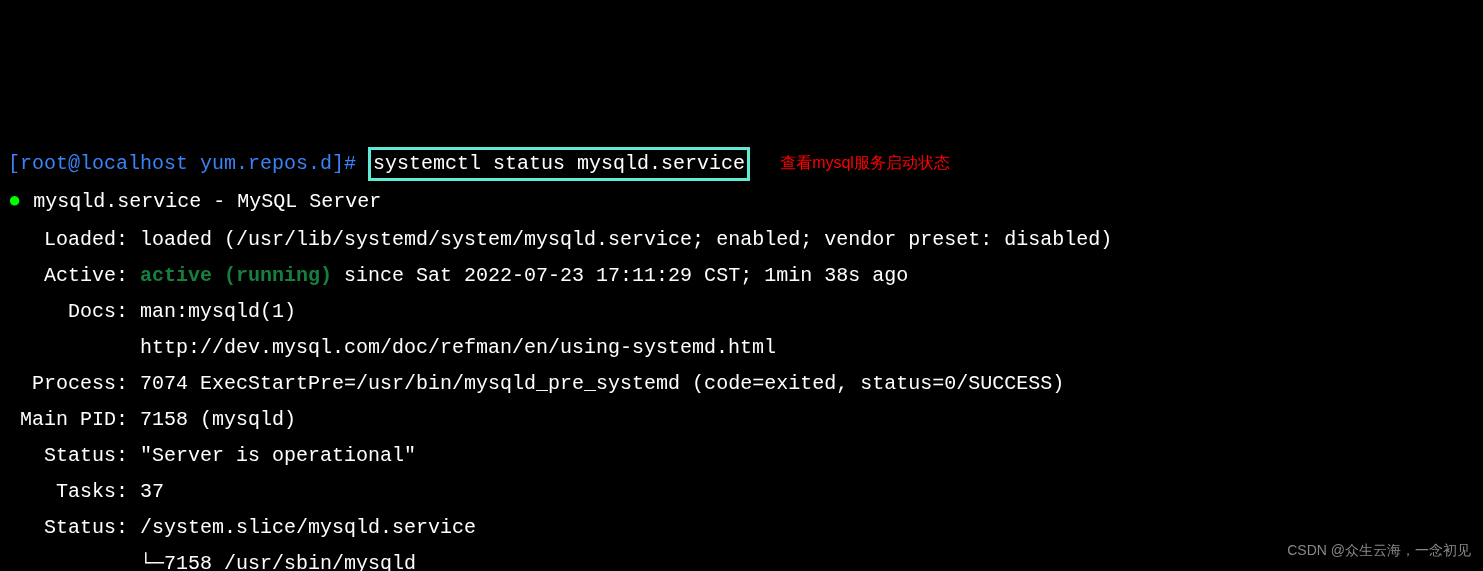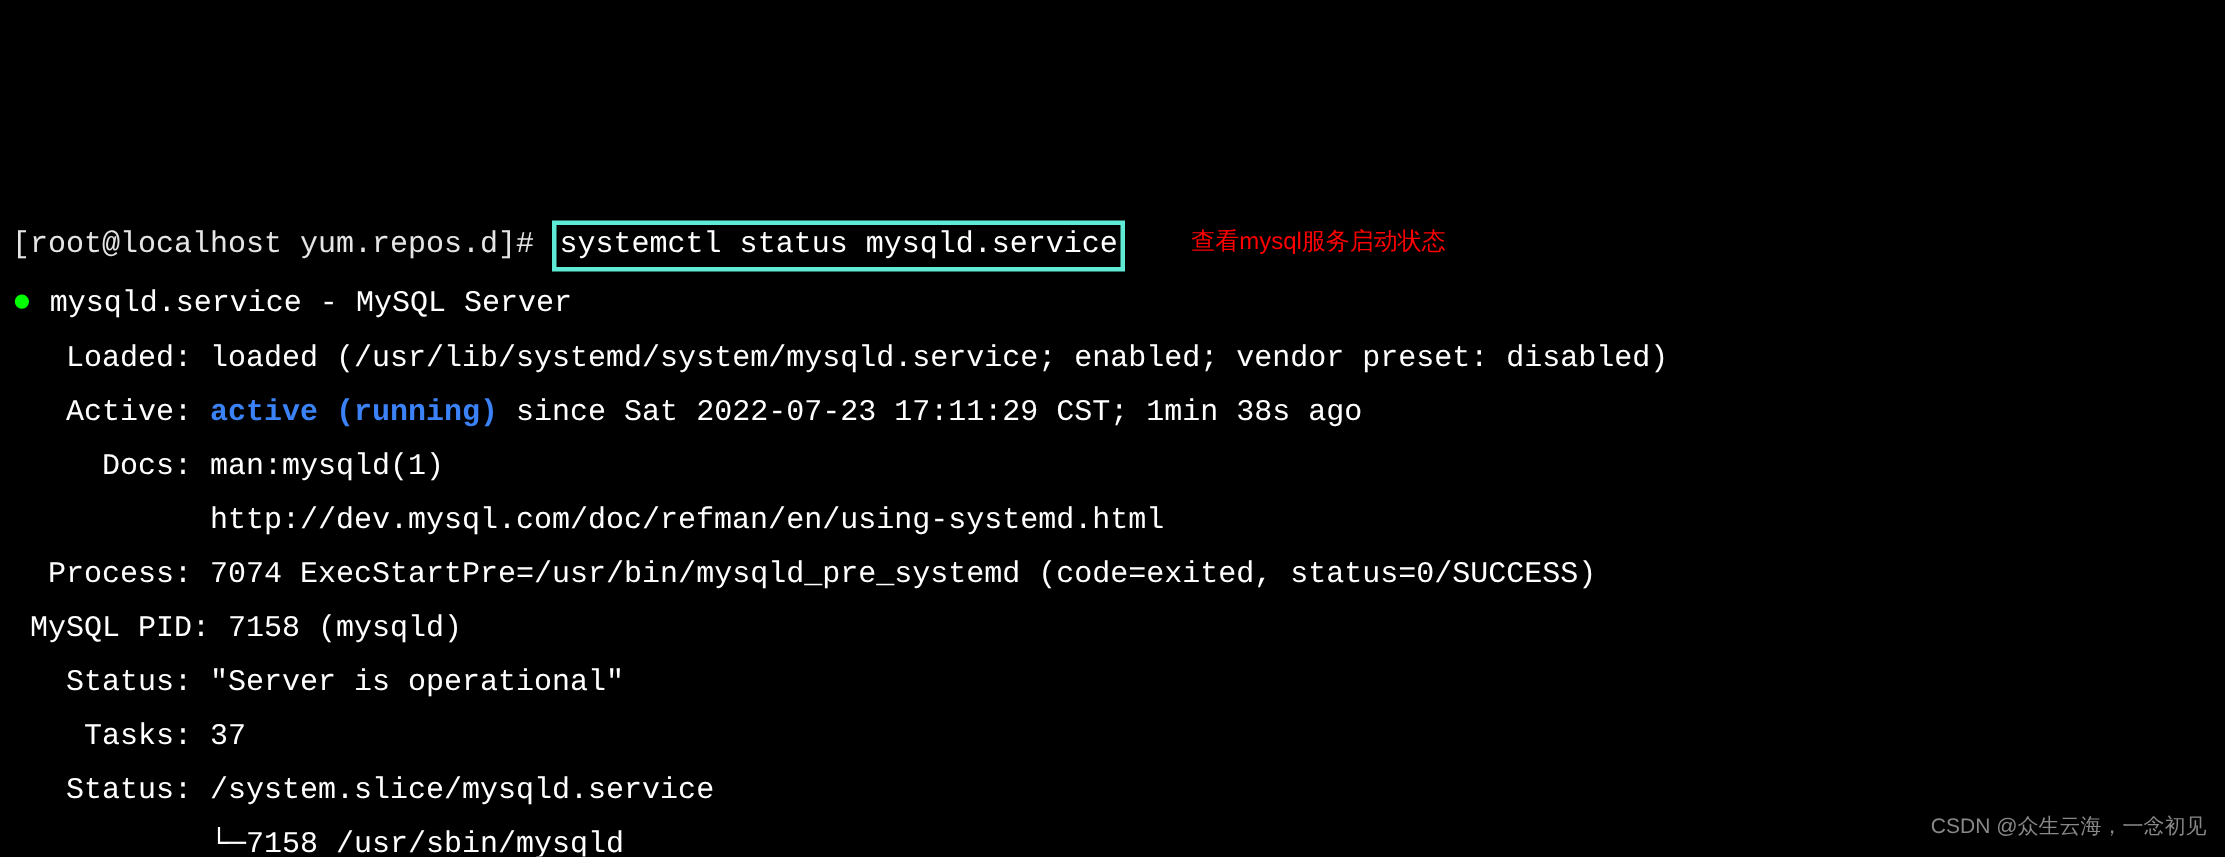--- a/index.html
+++ b/index.html
@@ -11,41 +11,41 @@
     font-size: 20px;
     line-height: 1.8;
     white-space: pre;
     overflow: hidden;
     width: 1483px;
     height: 571px;
   }
   .terminal {
     padding: 2px 8px;
   }
-  .prompt { color: #e5e5e5; }
+  .prompt { color: #3b82f6; }
   .boxed {
     border: 3px solid #5eead4;
     padding: 0 2px;
     display: inline-block;
     line-height: 1.4;
   }
   .annotation {
     color: #ff0000;
     font-family: "Microsoft YaHei", sans-serif;
     font-size: 16px;
     display: inline-block;
-    margin-left: 44px;
+    margin-left: 30px;
     vertical-align: middle;
   }
   .bullet {
     color: #00ff00;
     font-size: 22px;
   }
   .active {
-    color: #3b82f6;
+    color: #15803d;
     font-weight: bold;
     text-align: center;
   }
   .watermark {
     position: absolute;
     bottom: 8px;
     right: 12px;
     color: #888;
     font-family: "Microsoft YaHei", sans-serif;
     font-size: 14px;
@@ -56,21 +56,21 @@
 
 
 
 <div class="terminal"><span class="prompt">[root@localhost yum.repos.d]# </span><span class="boxed">systemctl status mysqld.service</span><span class="annotation">查看mysql服务启动状态</span>
 <span class="bullet">●</span> <span>mysqld.service - MySQL Server</span>
 <span>   Loaded: </span><span>loaded (/usr/lib/systemd/system/mysqld.service; enabled; vendor preset: disabled)</span>
 <span>   Active: </span><span class="active">active (running)</span><span> since Sat 2022-07-23 17:11:29 CST; 1min 38s ago</span>
 <span>     Docs: </span><span>man:mysqld(1)</span>
 <span>           http://dev.mysql.com/doc/refman/en/using-systemd.html</span>
 <span>  Process: </span><span>7074 ExecStartPre=/usr/bin/mysqld_pre_systemd (code=exited, status=0/SUCCESS)</span>
-<span> MySQL PID: </span><span>7158 (mysqld)</span>
+<span> Main PID: </span><span>7158 (mysqld)</span>
 <span>   Status: </span><span>"Server is operational"</span>
 <span>    Tasks: </span><span>37</span>
 <span>   Status: </span><span>/system.slice/mysqld.service</span>
 <span>           └─7158 /usr/sbin/mysqld</span>
 
 
 </div>
 
 <div class="watermark">CSDN @众生云海，一念初见</div>
 

